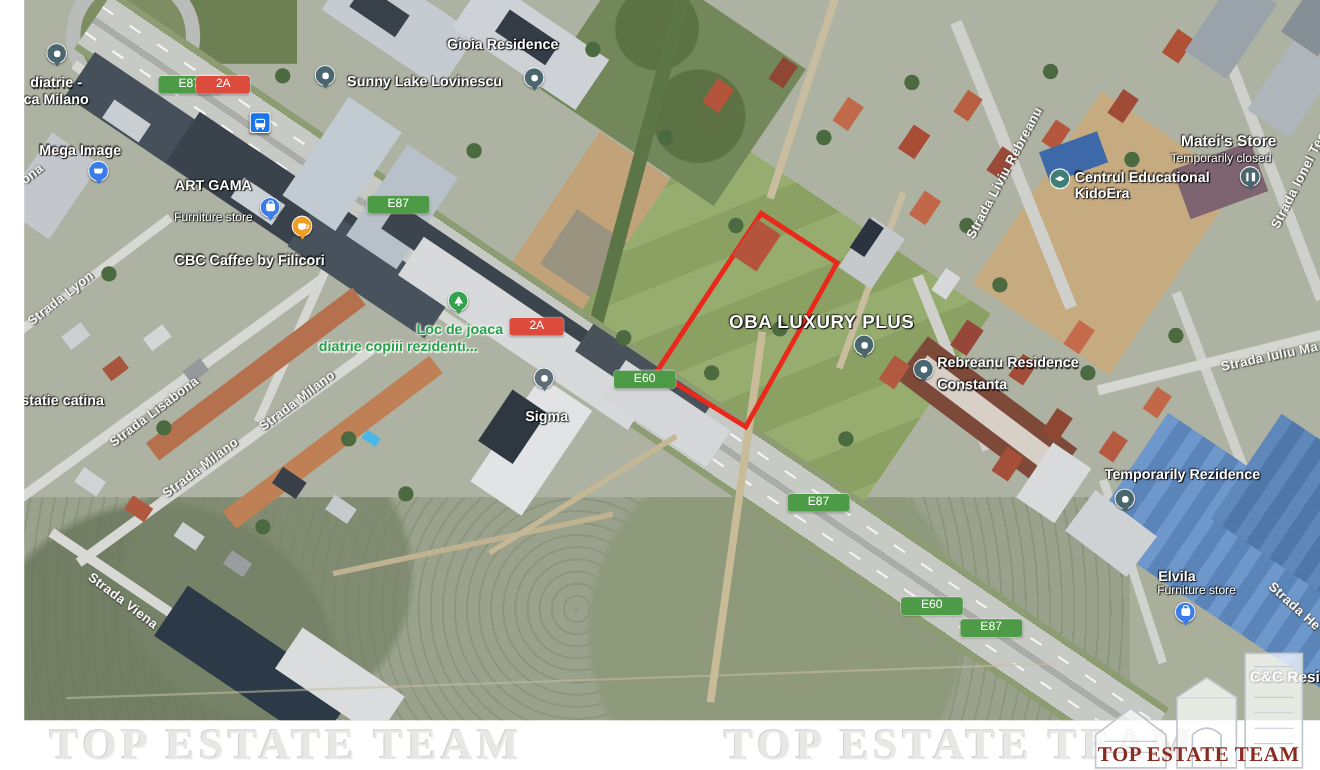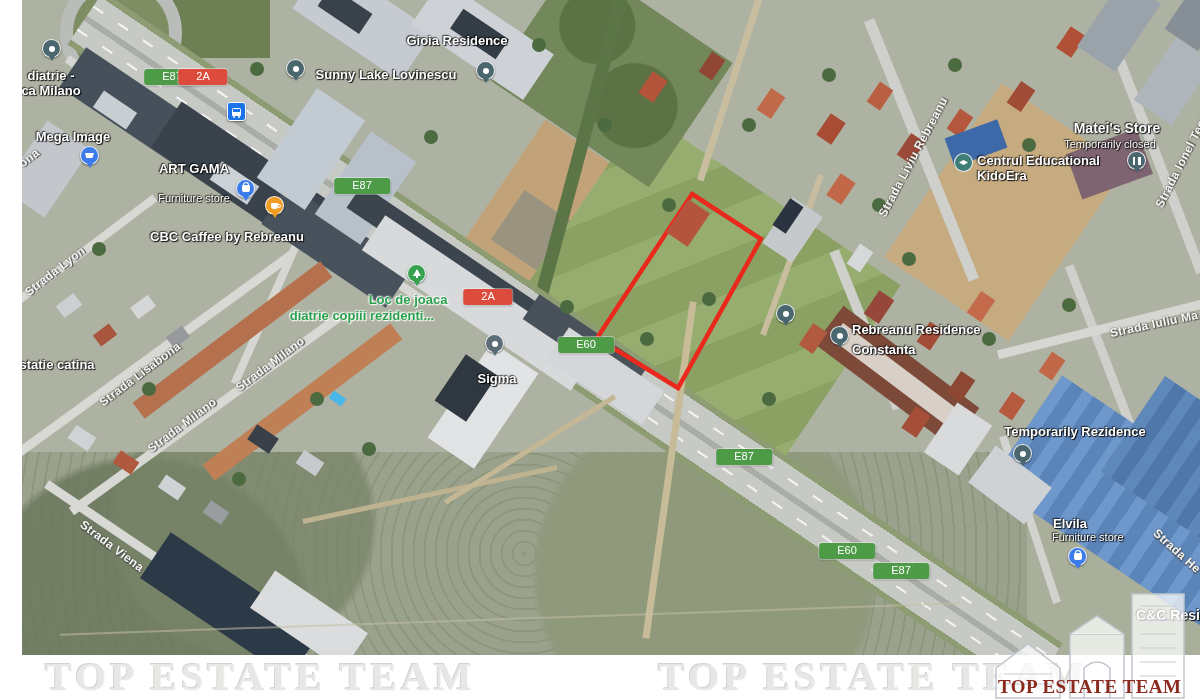--- a/index.html
+++ b/index.html
@@ -206,26 +206,27 @@
     <span class="street" style="left:913px;top:157px;transform:translate(-50%,-50%) rotate(-62deg)">Strada Liviu Rebreanu</span>
     <span class="street" style="left:1184px;top:157px;transform:translate(-50%,-50%) rotate(-63deg)">Strada Ionel Teode</span>
     <span class="street" style="left:1154px;top:324px;transform:translate(-50%,-50%) rotate(-12deg)">Strada Iuliu Ma</span>
     <span class="street" style="left:1177px;top:551px;transform:translate(-50%,-50%) rotate(42deg)">Strada He</span>
 
     <div class="lbl c" style="left:51px;top:75px">diatrie -</div>
     <div class="lbl c" style="left:51px;top:90px">ca Milano</div>
     <div class="lbl c" style="left:73px;top:136px">Mega Image</div>
     <div class="lbl c" style="left:194px;top:168px">ART GAMA</div>
     <div class="lbl c sm" style="left:194px;top:198px">Furniture store</div>
-    <div class="lbl c" style="left:227px;top:236px">CBC Caffee by Rebreanu</div>
+    <div class="lbl c" style="left:227px;top:236px">CBC Caffee by Filicori</div>
     <div class="lbl c" style="left:386px;top:74px">Sunny Lake Lovinescu</div>
     <div class="lbl c" style="left:457px;top:40px">Gioia Residence</div>
-    <div class="lbl c green" style="left:408px;top:299px">Loc de joaca</div>
+    <div class="lbl c green" style="left:418px;top:299px">Loc de joaca</div>
     <div class="lbl c green" style="left:362px;top:315px">diatrie copiii rezidenti...</div>
     <div class="lbl c" style="left:497px;top:378px">Sigma</div>
+    <div class="lbl c lg" style="left:747px;top:293px">OBA LUXURY PLUS</div>
     <div class="lbl c" style="left:1117px;top:128px;font-size:14px">Matei's Store</div>
     <div class="lbl c sm" style="left:1110px;top:144px">Temporarily closed</div>
     <div class="lbl" style="left:977px;top:153px">Centrul Educational</div>
     <div class="lbl" style="left:977px;top:168px">KidoEra</div>
     <div class="lbl" style="left:852px;top:322px">Rebreanu Residence</div>
     <div class="lbl" style="left:852px;top:342px">Constanta</div>
     <div class="lbl c" style="left:1075px;top:431px">Temporarily Rezidence</div>
     <div class="lbl" style="left:1053px;top:516px">Elvila</div>
     <div class="lbl sm" style="left:1052px;top:531px">Furniture store</div>
     <div class="lbl c" style="left:1168px;top:615px;font-size:14px">C&amp;C Resi</div>

